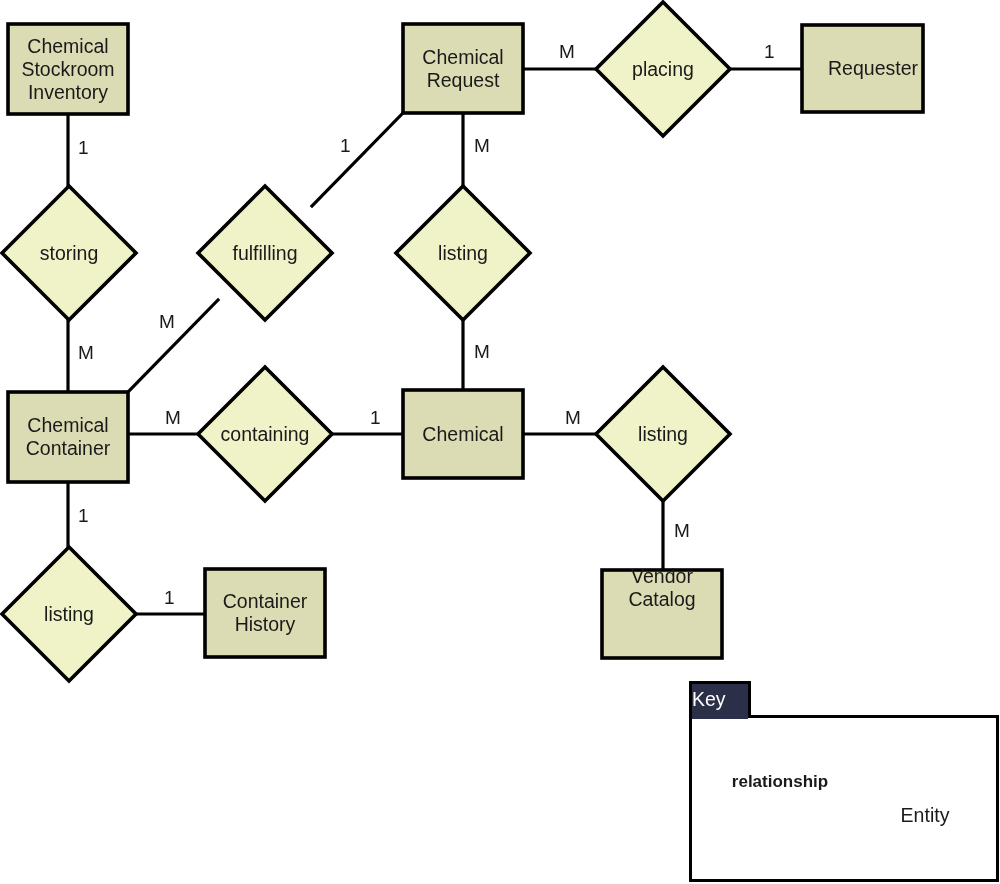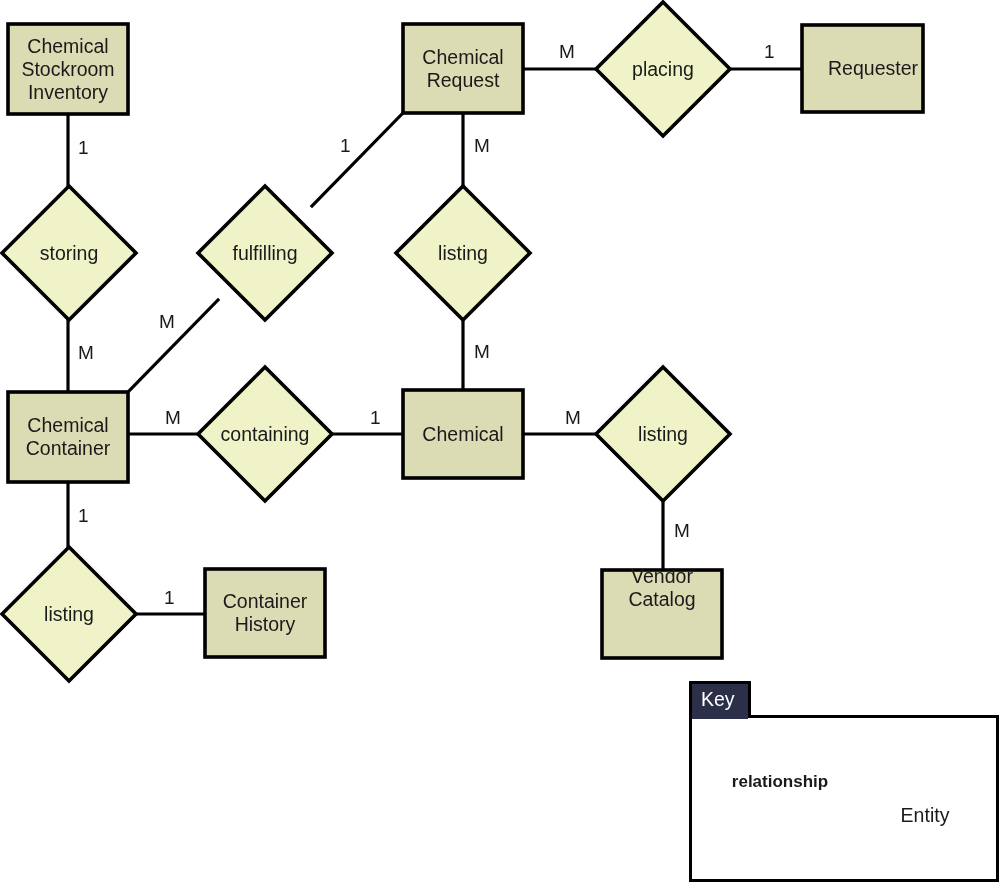--- a/index.html
+++ b/index.html
@@ -69,21 +69,20 @@
     top: 681px;
     width: 62px;
     height: 37px;
     background: #2c2f48;
     border: 3px solid #000000;
     box-sizing: border-box;
     color: #ffffff;
     font-size: 19.5px;
     display: flex;
     align-items: center;
-    padding-left: 9px;
     box-sizing: border-box;
   }
   #key-body {
     position: absolute;
     left: 689px;
     top: 715px;
     width: 310px;
     height: 167px;
     border: 3px solid #000000;
     border-top: 3px solid #000000;

